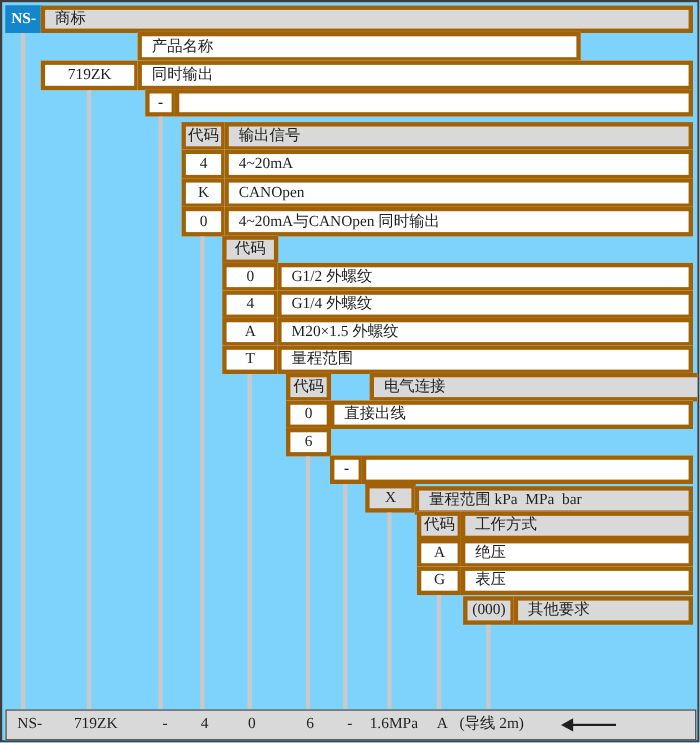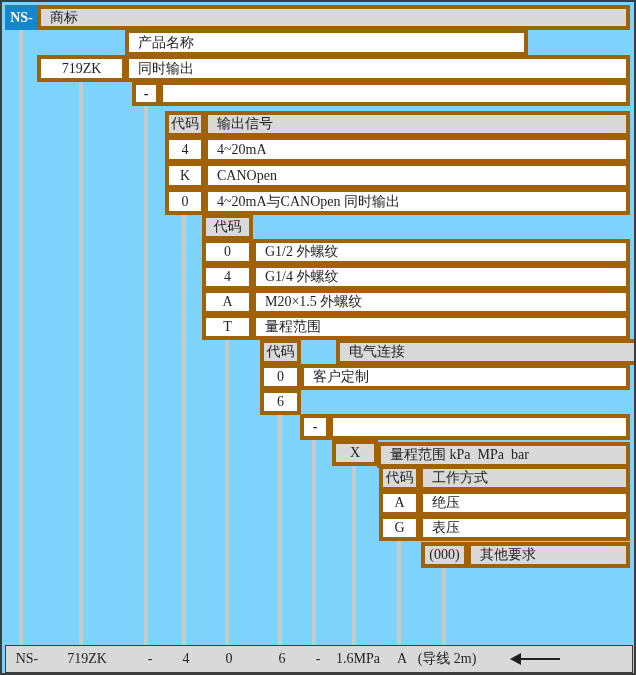--- a/index.html
+++ b/index.html
@@ -86,21 +86,21 @@
   <div class="cell ctr" style="left:200px;top:262px;width:51px;height:26px;">4</div>
   <div class="cell lft" style="left:250px;top:262px;width:378px;height:26px;">G1/4 外螺纹</div>
   <div class="cell ctr" style="left:200px;top:287px;width:51px;height:26px;">A</div>
   <div class="cell lft" style="left:250px;top:287px;width:378px;height:26px;">M20×1.5 外螺纹</div>
   <div class="cell ctr" style="left:200px;top:312px;width:51px;height:26px;">T</div>
   <div class="cell lft" style="left:250px;top:312px;width:378px;height:26px;">量程范围</div>
 
   <div class="cell hdr ctr" style="left:258px;top:337px;width:41px;height:26px;">代码</div>
   <div class="cell hdr lft" style="left:298px;top:337px;width:330px;height:26px;margin-left:36px;">电气连接</div>
   <div class="cell ctr" style="left:258px;top:362px;width:41px;height:26px;">0</div>
-  <div class="cell lft" style="left:298px;top:362px;width:330px;height:26px;">客户定制</div>
+  <div class="cell lft" style="left:298px;top:362px;width:330px;height:26px;">直接出线</div>
   <div class="cell ctr" style="left:258px;top:387px;width:41px;height:26px;">6</div>
 
   <div class="cell ctr dash" style="left:298px;top:412px;width:30px;height:26px;">-</div>
   <div class="cell" style="left:327px;top:412px;width:301px;height:26px;"></div>
 
   <div class="cell hdr ctr" style="left:330px;top:438px;width:46px;height:26px;">X</div>
   <div class="cell hdr lft" style="left:375px;top:440px;width:253px;height:26px;">量程范围 kPa  MPa  bar</div>
 
   <div class="cell hdr ctr" style="left:377px;top:463px;width:41px;height:26px;">代码</div>
   <div class="cell hdr lft" style="left:417px;top:463px;width:211px;height:26px;">工作方式</div>

